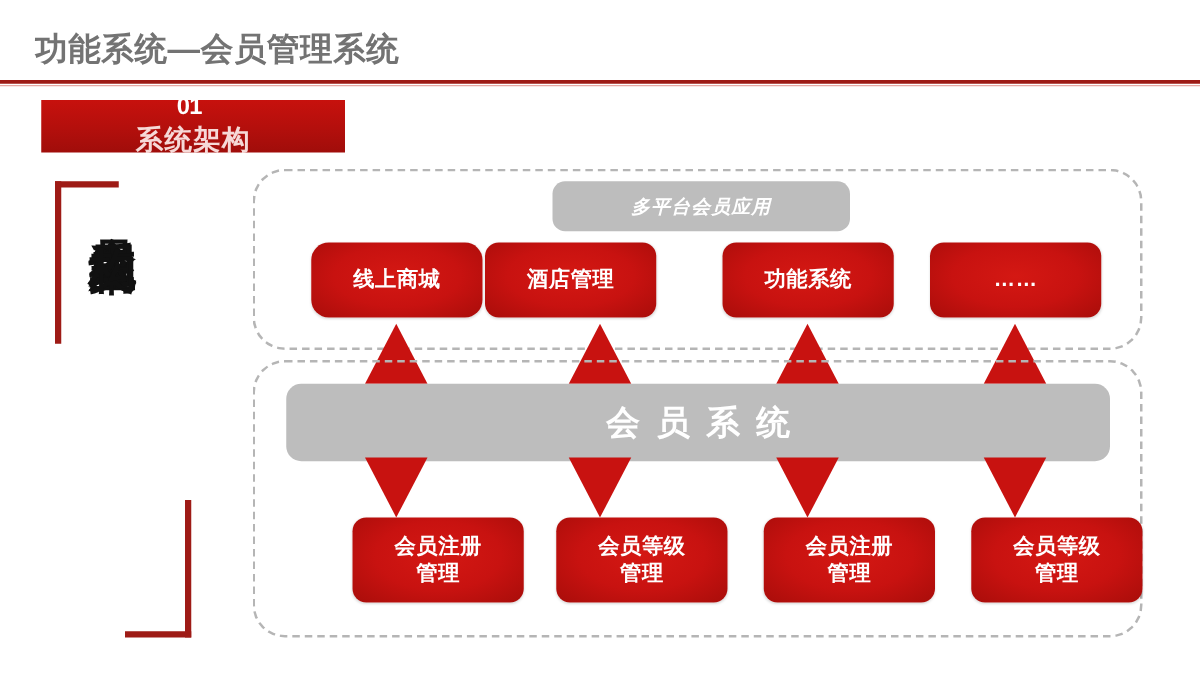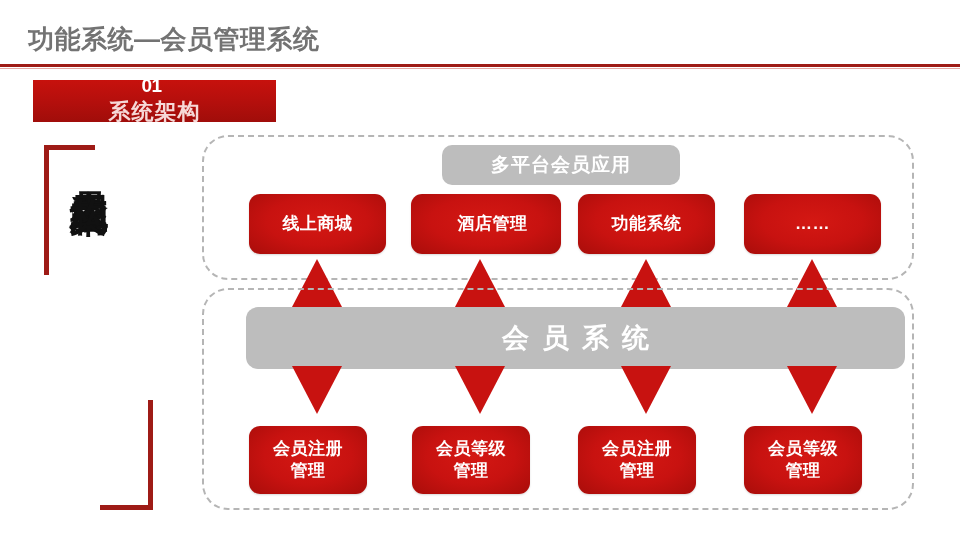--- a/index.html
+++ b/index.html
@@ -120,30 +120,31 @@
     position: absolute;
     left: 442px;
     top: 145px;
     width: 238px;
     height: 40px;
     background: #bdbdbd;
     border-radius: 10px;
     display: flex;
     align-items: center;
     justify-content: center;
-    font-size: 19px;
+    font-size: 15px;
     font-weight: 600;
     color: #ffffff;
     letter-spacing: 1px;
+    font-style: italic;
   }
 
   
   #core-system-bar {
     position: absolute;
-    left: 246px;
+    left: 229px;
     top: 307px;
     width: 659px;
     height: 62px;
     background: #bdbdbd;
     border-radius: 12px;
     display: flex;
     align-items: center;
     justify-content: center;
     font-size: 27px;
     font-weight: 600;
@@ -163,25 +164,25 @@
     justify-content: center;
     text-align: center;
     color: #ffffff;
     font-size: 17px;
     font-weight: 600;
     line-height: 1.32;
     letter-spacing: 0.5px;
     box-shadow: 0 1px 2px rgba(0,0,0,0.15);
   }
   .node-box.app-node { top: 194px; width: 137px; height: 60px; }
-  .node-box.fn-node  { top: 426px; width: 118px; height: 68px; }
+  .node-box.fn-node  { top: 414px; width: 137px; height: 68px; margin-left: 33px; }
   .node-box .label { display: block; white-space: pre-line; }
 
-  .app-node.n0 { left: 249px; }
-  .app-node.n1 { left: 411px; padding-left: 13px; }
+  .app-node.n0 { left: 249px; border-radius: 14px; }
+  .app-node.n1 { left: 388px; }
   .app-node.n2 { left: 578px; }
   .app-node.n3 { left: 744px; }
   .fn-node.n0 { left: 249px; }
   .fn-node.n1 { left: 412px; justify-content: center; }
   .fn-node.n2 { left: 578px; }
   .fn-node.n3 { left: 744px; }
 
   
   .arrow {
     position: absolute;

